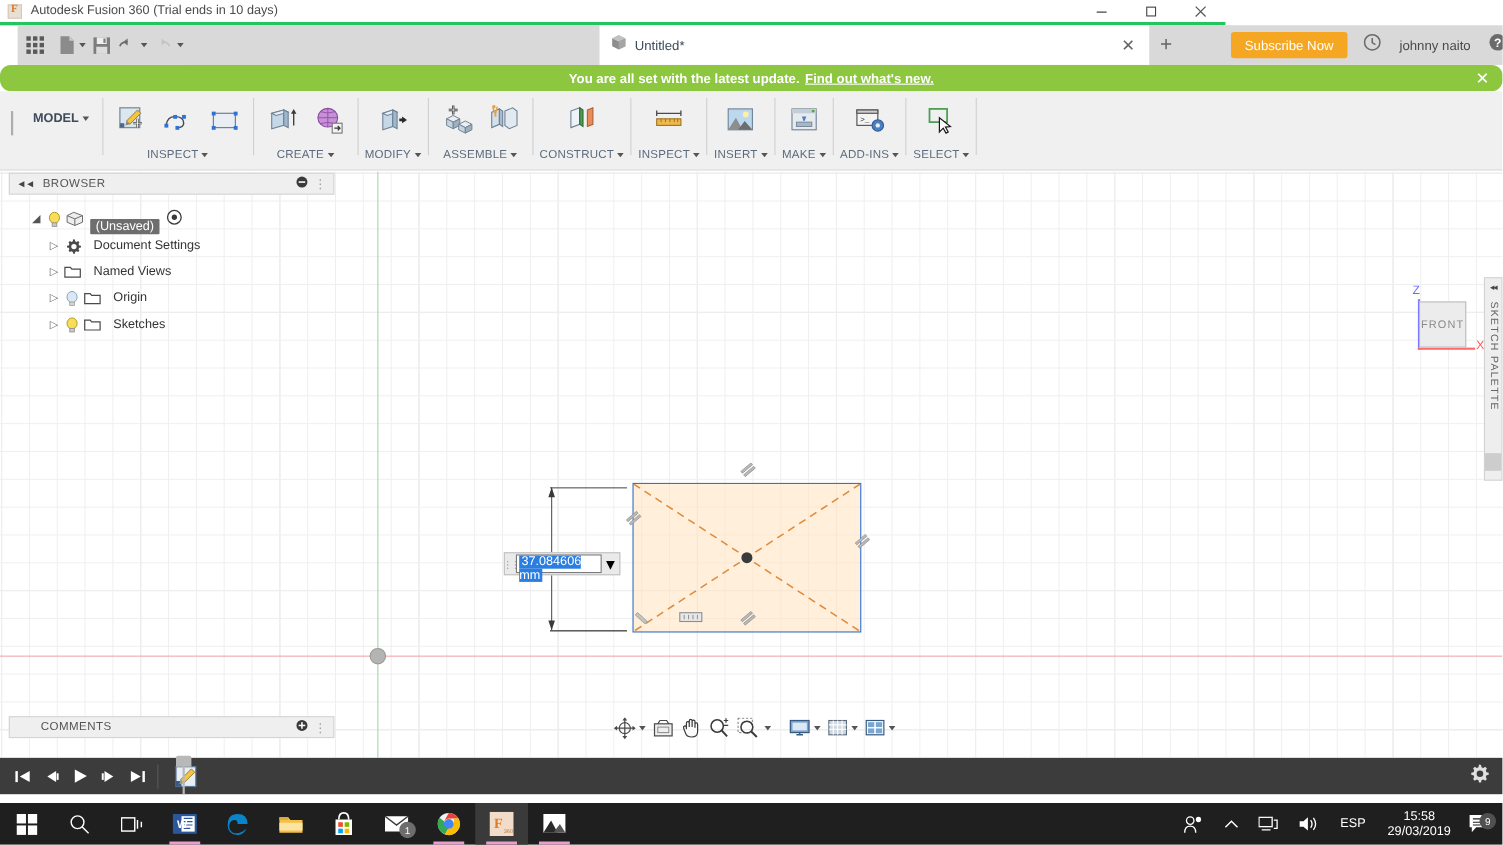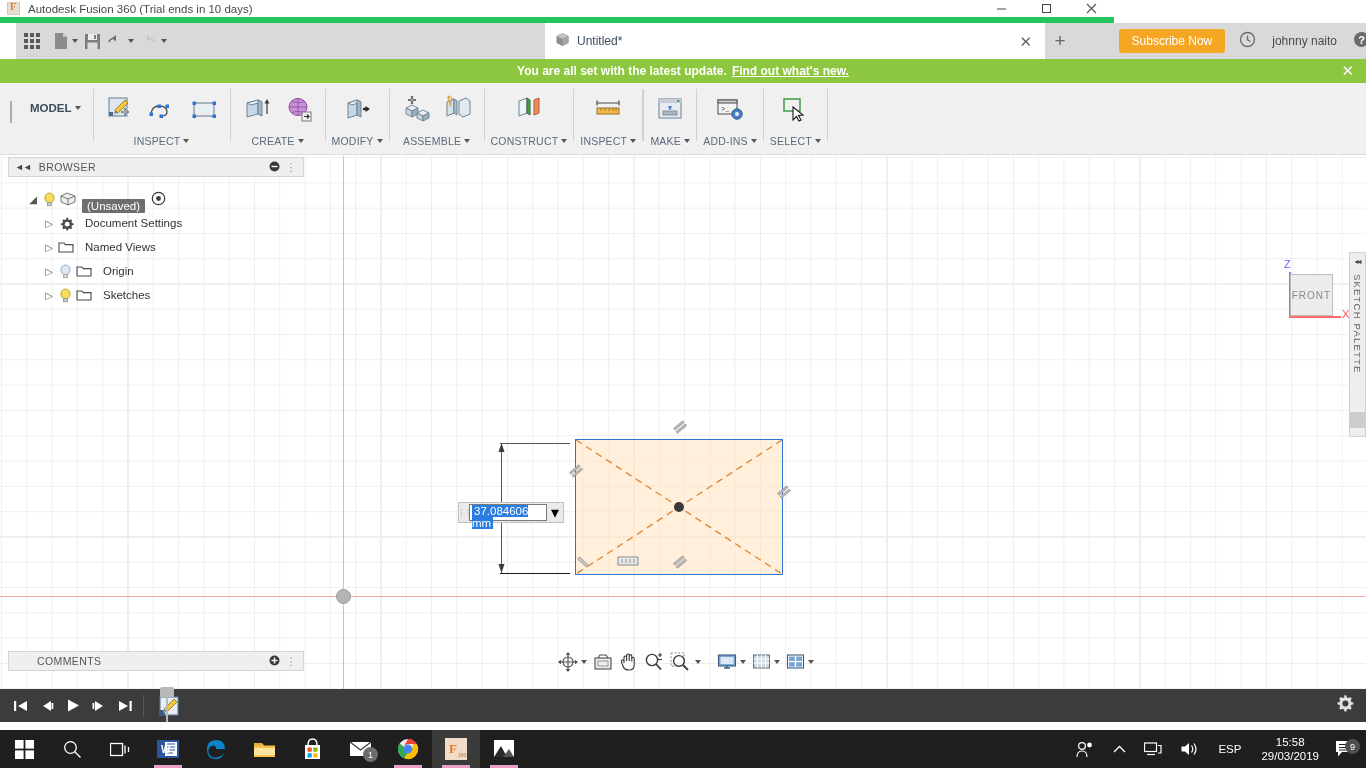--- a/index.html
+++ b/index.html
@@ -7,21 +7,21 @@
     width: 1366px; height: 768px; overflow: hidden;
     font-family: "Liberation Sans", sans-serif;
     background: #fff; -webkit-font-smoothing: antialiased;
   }
   #app { position: relative; width: 1366px; height: 768px; }
 
   
   .titlebar {
     position: absolute; top: 0; left: 0; width: 1114px; height: 23px;
     background: #ffffff; display: flex; align-items: center;
-    border-bottom: 6px solid #22c55e;
+    border-bottom: 3px solid #22c55e;
   }
   .tb-logo {
     width: 13px; height: 13px; margin-left: 7px; margin-right: 8px;
     background: #e8e0d4; border: 1px solid #d4c8b8; position: relative; flex: none;
   }
   .tb-logo::after {
     content: "F"; position: absolute; left: 2px; top: -2px;
     font-size: 10px; font-weight: bold; color: #e07b2a;
     font-family: "Liberation Serif", serif;
   }
@@ -69,21 +69,21 @@
     margin-right: 14px; font-family: inherit;
   }
   .clock-ico { margin-right: 16px; }
   .username { font-size: 12px; color: #4a4a4a; margin-right: 16px; }
   .help-ico { margin-right: 12px; }
 
   
   .banner {
     position: absolute; top: 59px; left: 0; width: 1366px; height: 24px;
     background: #8dc63f; display: flex; align-items: center;
-    justify-content: center; color: #fff; font-size: 12px; font-weight: bold;
+    justify-content: center; color: #fff; font-size: 12px; font-weight: bold; border-radius: 10px;
   }
   .banner a { color: #fff; text-decoration: underline; margin-left: 5px; font-weight: bold; }
   .banner .bx {
     position: absolute; right: 12px; font-size: 15px; cursor: pointer; font-weight: normal;
   }
 
   
   .ribbon {
     position: absolute; top: 83px; left: 0; width: 1366px; height: 72px;
     background: #f0f0f0; display: flex; align-items: flex-start;
@@ -545,20 +545,36 @@
           </svg>
         </div>
       </div>
       <div class="rgroup-label">
         <span>INSPECT</span>
         <span class="caret"></span>
       </div>
     </div>
     <div class="ribbon-sep"></div>
 
+    <div class="rgroup">
+      <div class="rgroup-icons">
+        <div class="ritem">
+          <svg width="30" height="30" viewBox="0 0 30 30">
+            <rect x="4" y="5" width="22" height="19" fill="#bcd8ee" stroke="#6f8294" stroke-width="1"></rect>
+            <circle cx="20" cy="10" r="2.6" fill="#fdf0a8"></circle>
+            <path d="M4 24 L11 13 L17 24z" fill="#8d8d8d"></path>
+            <path d="M13 24 L19 16 L26 24z" fill="#6d6d6d"></path>
+          </svg>
+        </div>
+      </div>
+      <div class="rgroup-label">
+        <span>INSERT</span>
+        <span class="caret"></span>
+      </div>
+    </div>
     <div class="ribbon-sep"></div>
 
     <div class="rgroup">
       <div class="rgroup-icons">
         <div class="ritem">
           <svg width="30" height="30" viewBox="0 0 30 30">
             <rect x="4" y="5" width="22" height="19" fill="#e6ebef" stroke="#6f8294" stroke-width="1"></rect>
             <rect x="4" y="5" width="22" height="4" fill="#c5ced6"></rect>
             <rect x="22" y="6" width="2.5" height="2" fill="#57a83f"></rect>
             <path d="M13 12 L17 12 L15.5 16 L14.5 16z" fill="#4a7fc1"></path>

